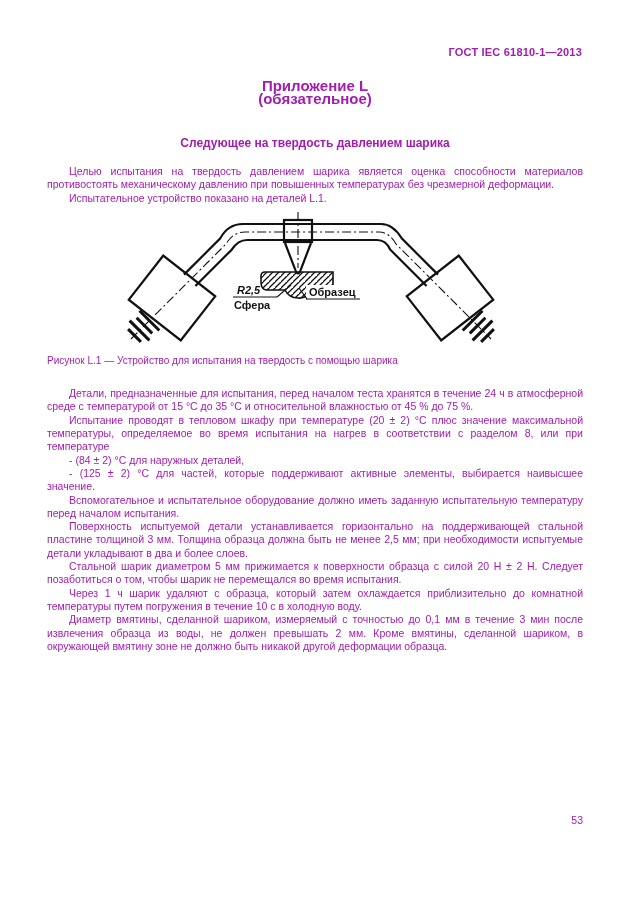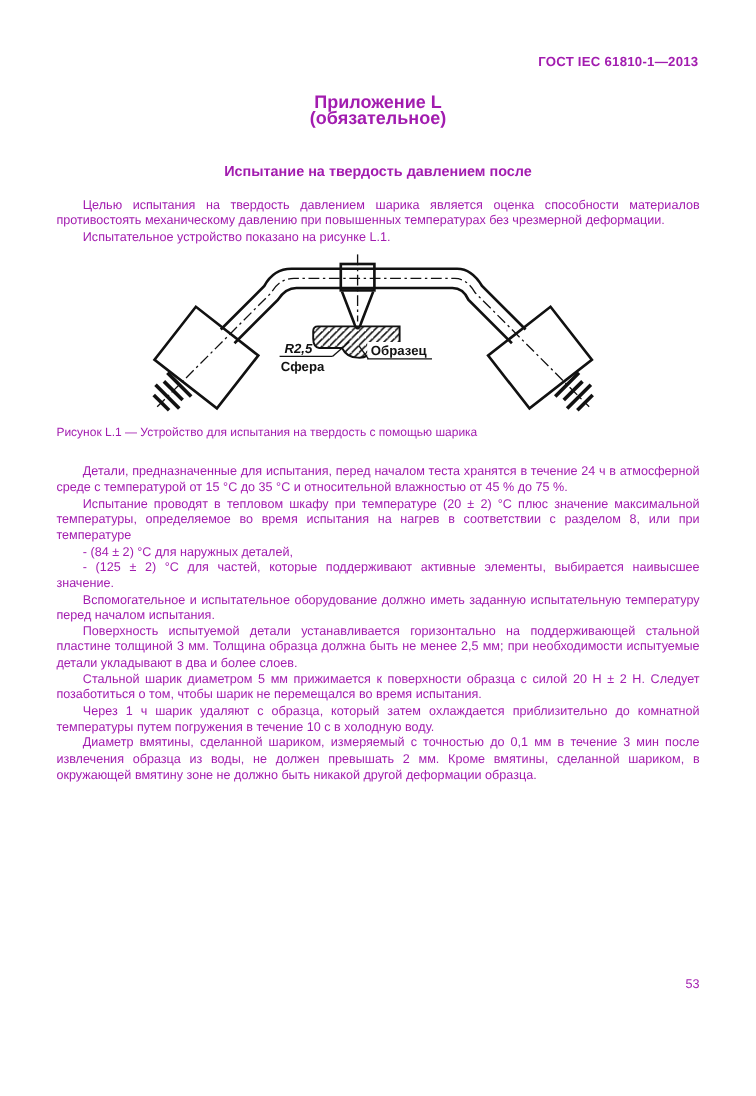--- a/index.html
+++ b/index.html
@@ -73,25 +73,25 @@
 </head>
 <body>
 
 <div class="page">
 
   <div class="doc-code">ГОСТ IEC 61810-1—2013</div>
 
   <div class="appendix first">Приложение L</div>
   <div class="appendix">(обязательное)</div>
 
-  <div class="sec-title">Испытание на твердость давлением после</div>
+  <div class="sec-title">Следующее на твердость давлением шарика</div>
 
   <div class="body-col">
     <p>Целью испытания на твердость давлением шарика является оценка способности материалов противостоять механическому давлению при повышенных температурах без чрезмерной деформации.</p>
-    <p>Испытательное устройство показано на рисунке L.1.</p>
+    <p>Испытательное устройство показано на деталей L.1.</p>
 
     <figure>
       <svg width="440" height="140" viewBox="0 0 440 140">
         <defs>
           <pattern id="hatch" width="6" height="6" patternUnits="userSpaceOnUse">
             <path d="M-1 7 L7 -1" stroke="#111" stroke-width="1.3"></path>
             <path d="M-4 4 L4 -4" stroke="#111" stroke-width="1.3"></path>
           </pattern>
         </defs>
 

